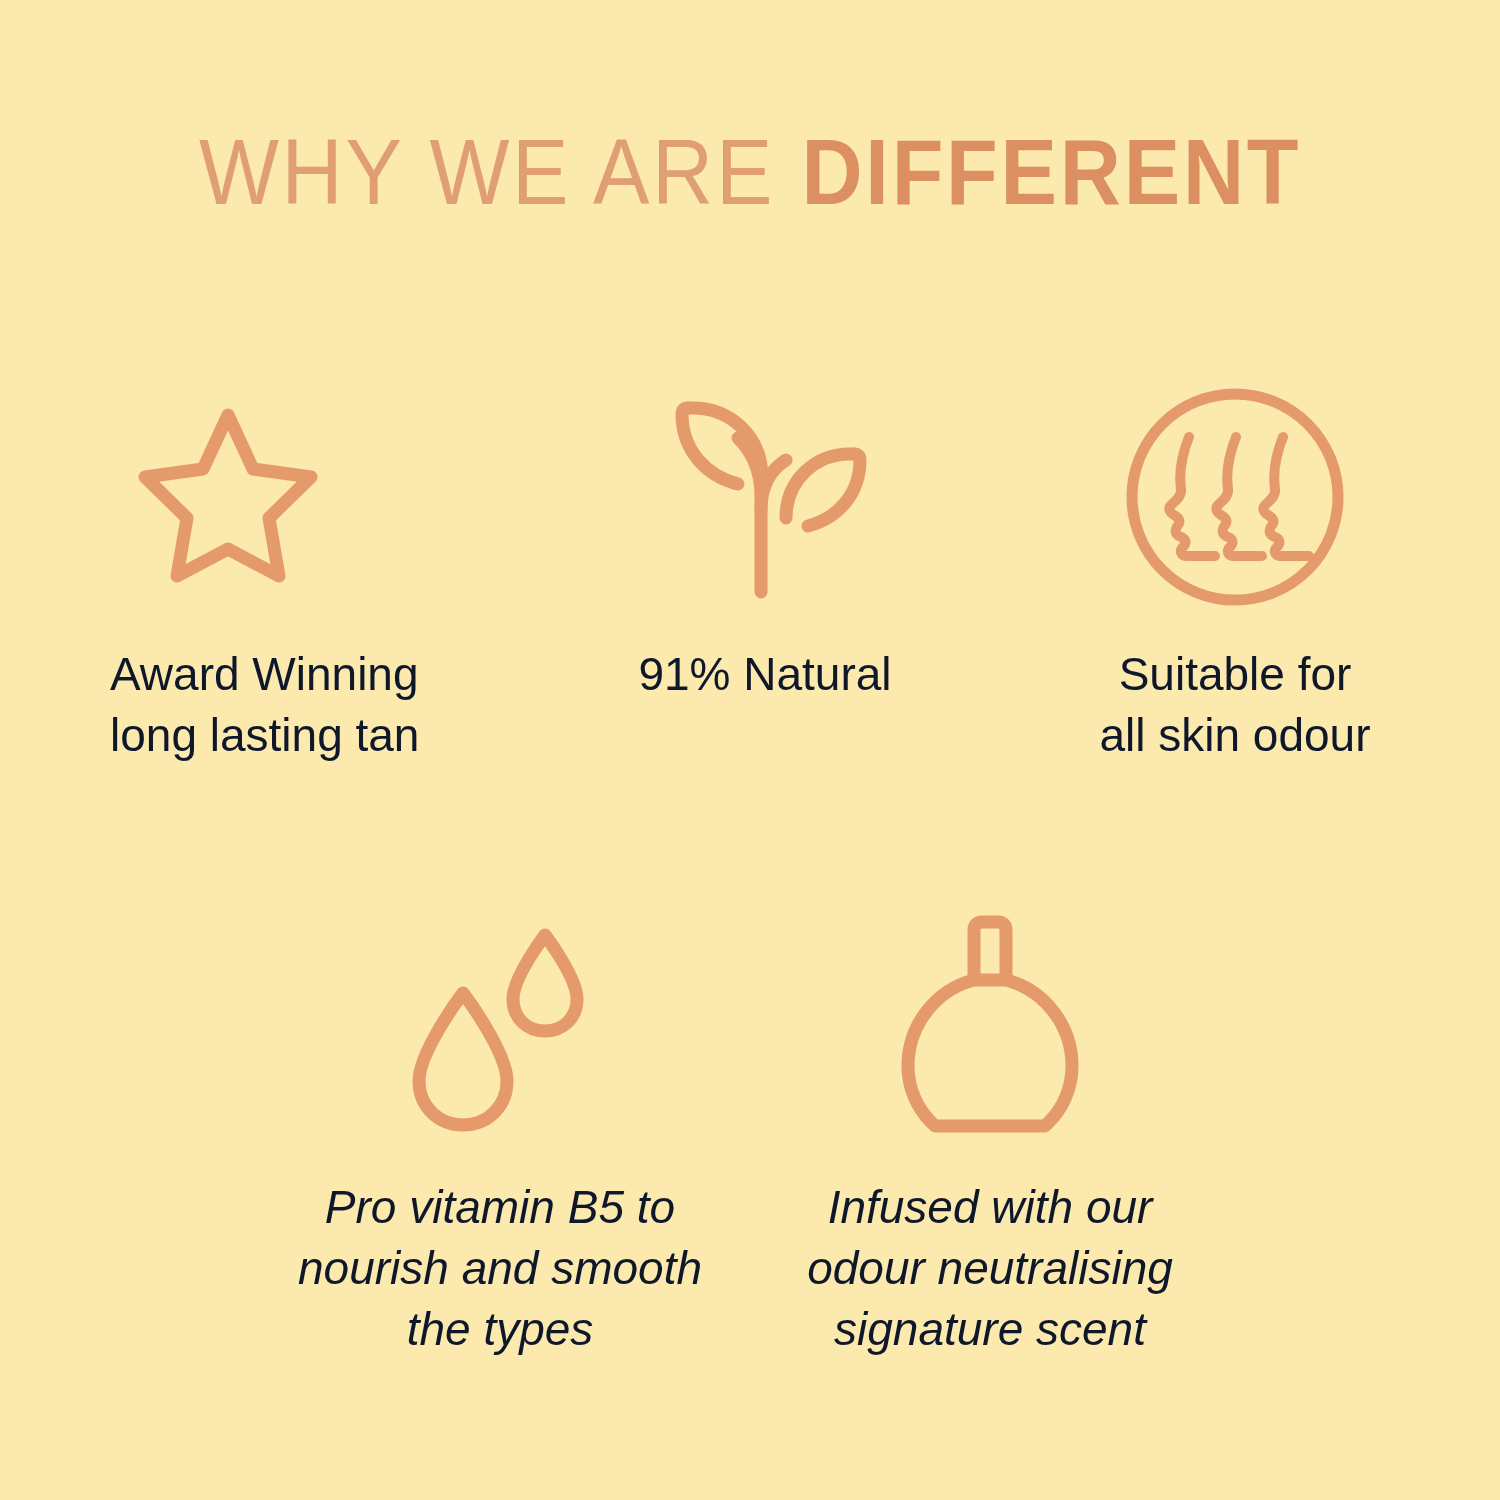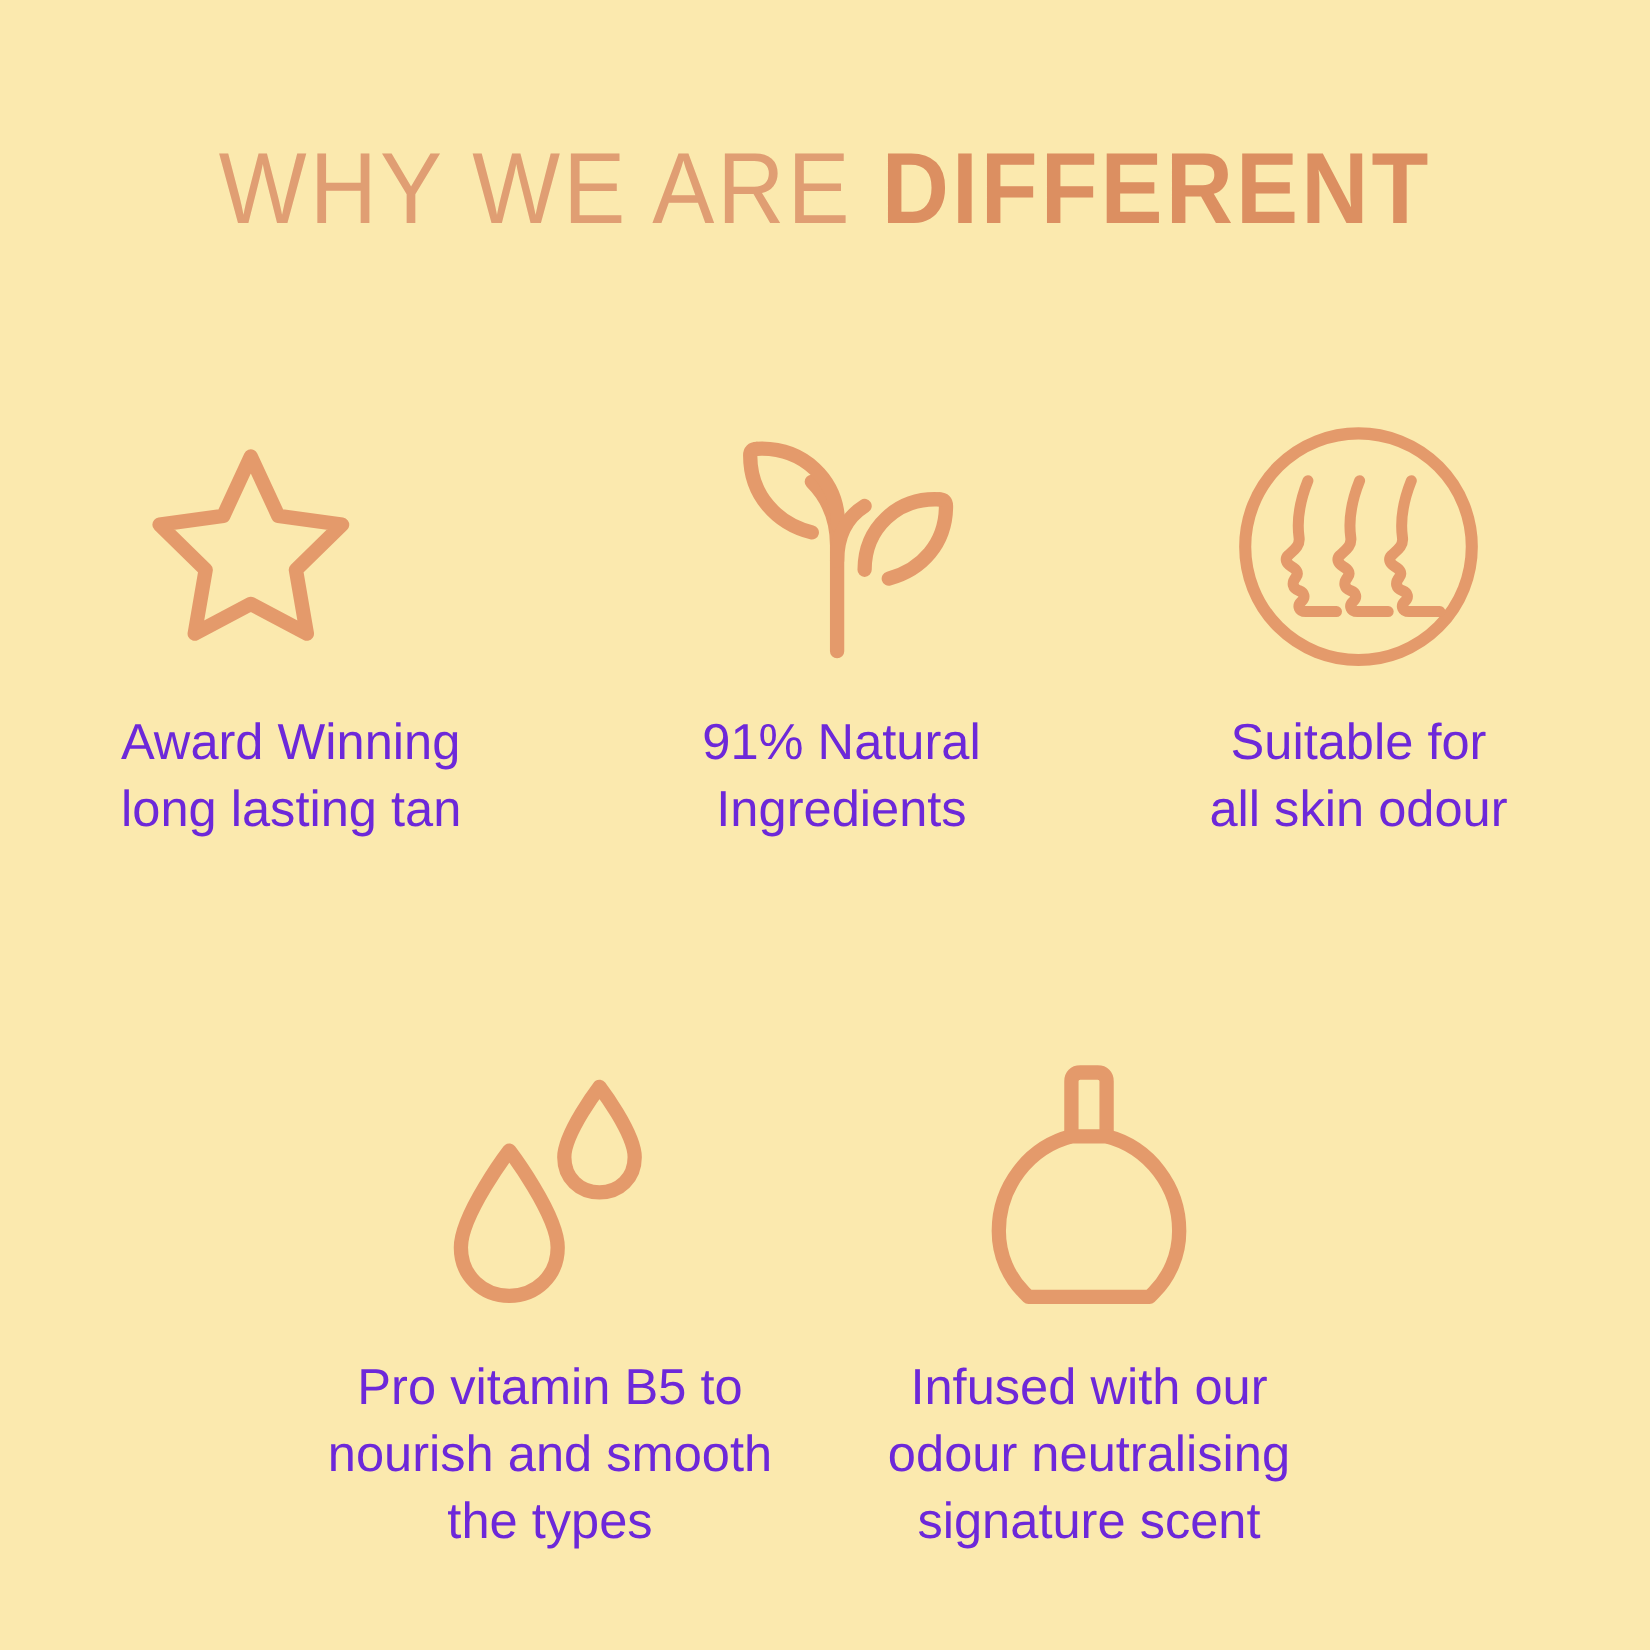--- a/index.html
+++ b/index.html
@@ -52,38 +52,38 @@
 
   
   .row {
     position: absolute;
     left: 0;
     width: 1500px;
     display: flex;
     justify-content: center;
   }
   .row-top { top: 372px; }
-  .row-bottom { top: 958px; }
+  .row-bottom { top: 905px; font-style: italic; }
 
   .cell {
     width: 470px;
     display: flex;
     flex-direction: column;
     align-items: center;
   }
   .cell-icon {
     height: 250px;
     display: flex;
     align-items: center;
     justify-content: center;
   }
   .cell-caption {
     margin-top: 22px;
     text-align: center;
-    color: #6d28d9;
+    color: #0f172a;
     font-family: "Liberation Sans", sans-serif;
     font-size: 46px;
     line-height: 1.33;
     letter-spacing: 0px;
     font-weight: 400;
   }
   .cell-caption .line { display: block; white-space: nowrap; }
 
   
   .row-top .cell:nth-child(1) .cell-caption { text-align: left; }
@@ -134,21 +134,20 @@
 
             <path d="M196 62 C200 62 202 64 202 68 C202 102 180 126 150 134"></path>
             <path d="M196 62 C158 60 128 88 128 126"></path>
 
             <path d="M103 118 C103 94 112 78 128 68"></path>
           </g>
         </svg>
       </div>
       <div class="cell-caption">
         <span class="line">91% Natural</span>
-        <span class="line">Ingredients</span>
       </div>
     </div>
 
     <div class="cell">
       <div class="cell-icon">
         <svg width="224" height="224" viewBox="0 0 224 224" aria-hidden="true">
           <circle cx="112" cy="112" r="103" fill="none" stroke="#E49A6B" stroke-width="11"></circle>
           <g fill="none" stroke="#E49A6B" stroke-width="10" stroke-linecap="round" stroke-linejoin="round">
 
             <path d="M66 52 C58 72 56 90 58 104 C59 112 52 116 48 120 C45 123 46 127 51 130

